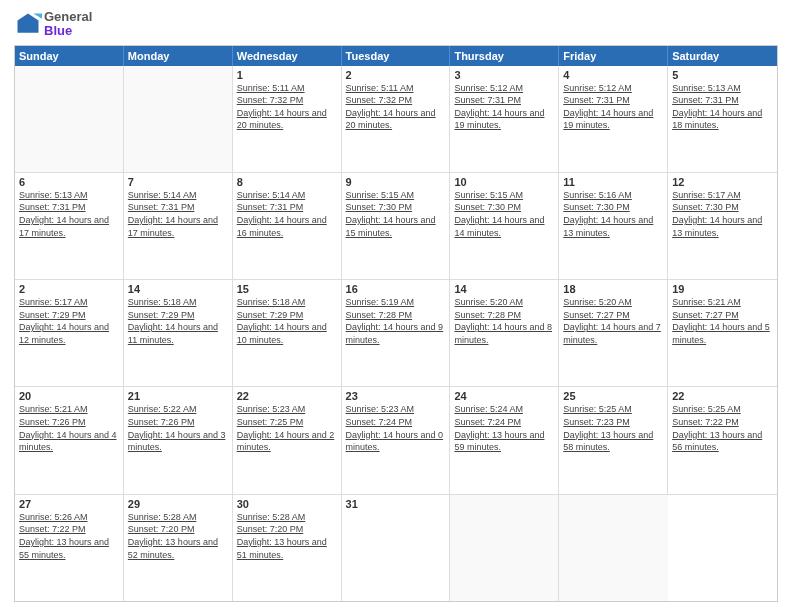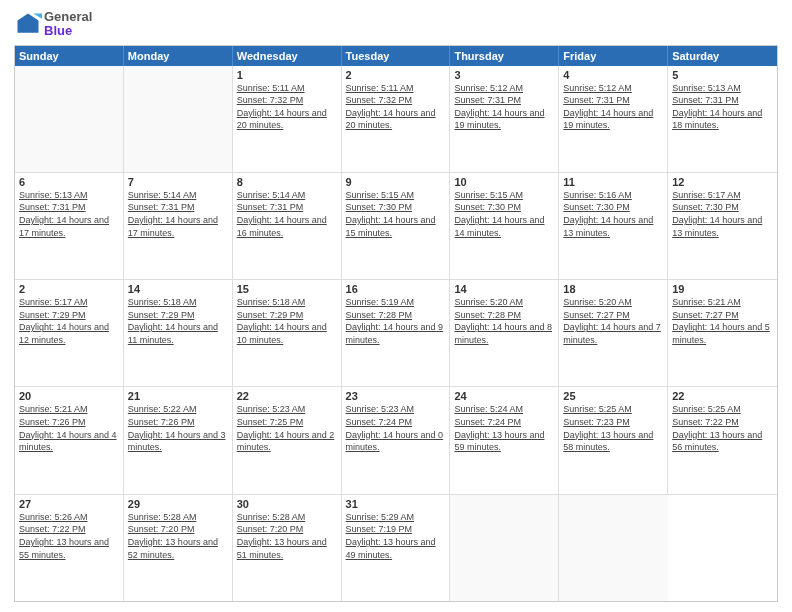--- a/index.html
+++ b/index.html
@@ -260,20 +260,19 @@
           <div class="cal-cell">
             <span class="day-num">29</span>
             <div class="day-detail">Sunrise: 5:28 AM<br>Sunset: 7:20 PM<br>Daylight: 13 hours and 52 minutes.</div>
           </div>
           <div class="cal-cell">
             <span class="day-num">30</span>
             <div class="day-detail">Sunrise: 5:28 AM<br>Sunset: 7:20 PM<br>Daylight: 13 hours and 51 minutes.</div>
           </div>
           <div class="cal-cell">
             <span class="day-num">31</span>
-            <div class="day-detail">Sunrise: 5:29 AM<br>Sunset: 7:19 PM<br>Daylight: 13 hours and 49 minutes.</div>
           </div>
           <div class="cal-cell empty"></div>
           <div class="cal-cell empty"></div>
         </div>
       </div>
   </div>
 </div>
 
 </body></html>

